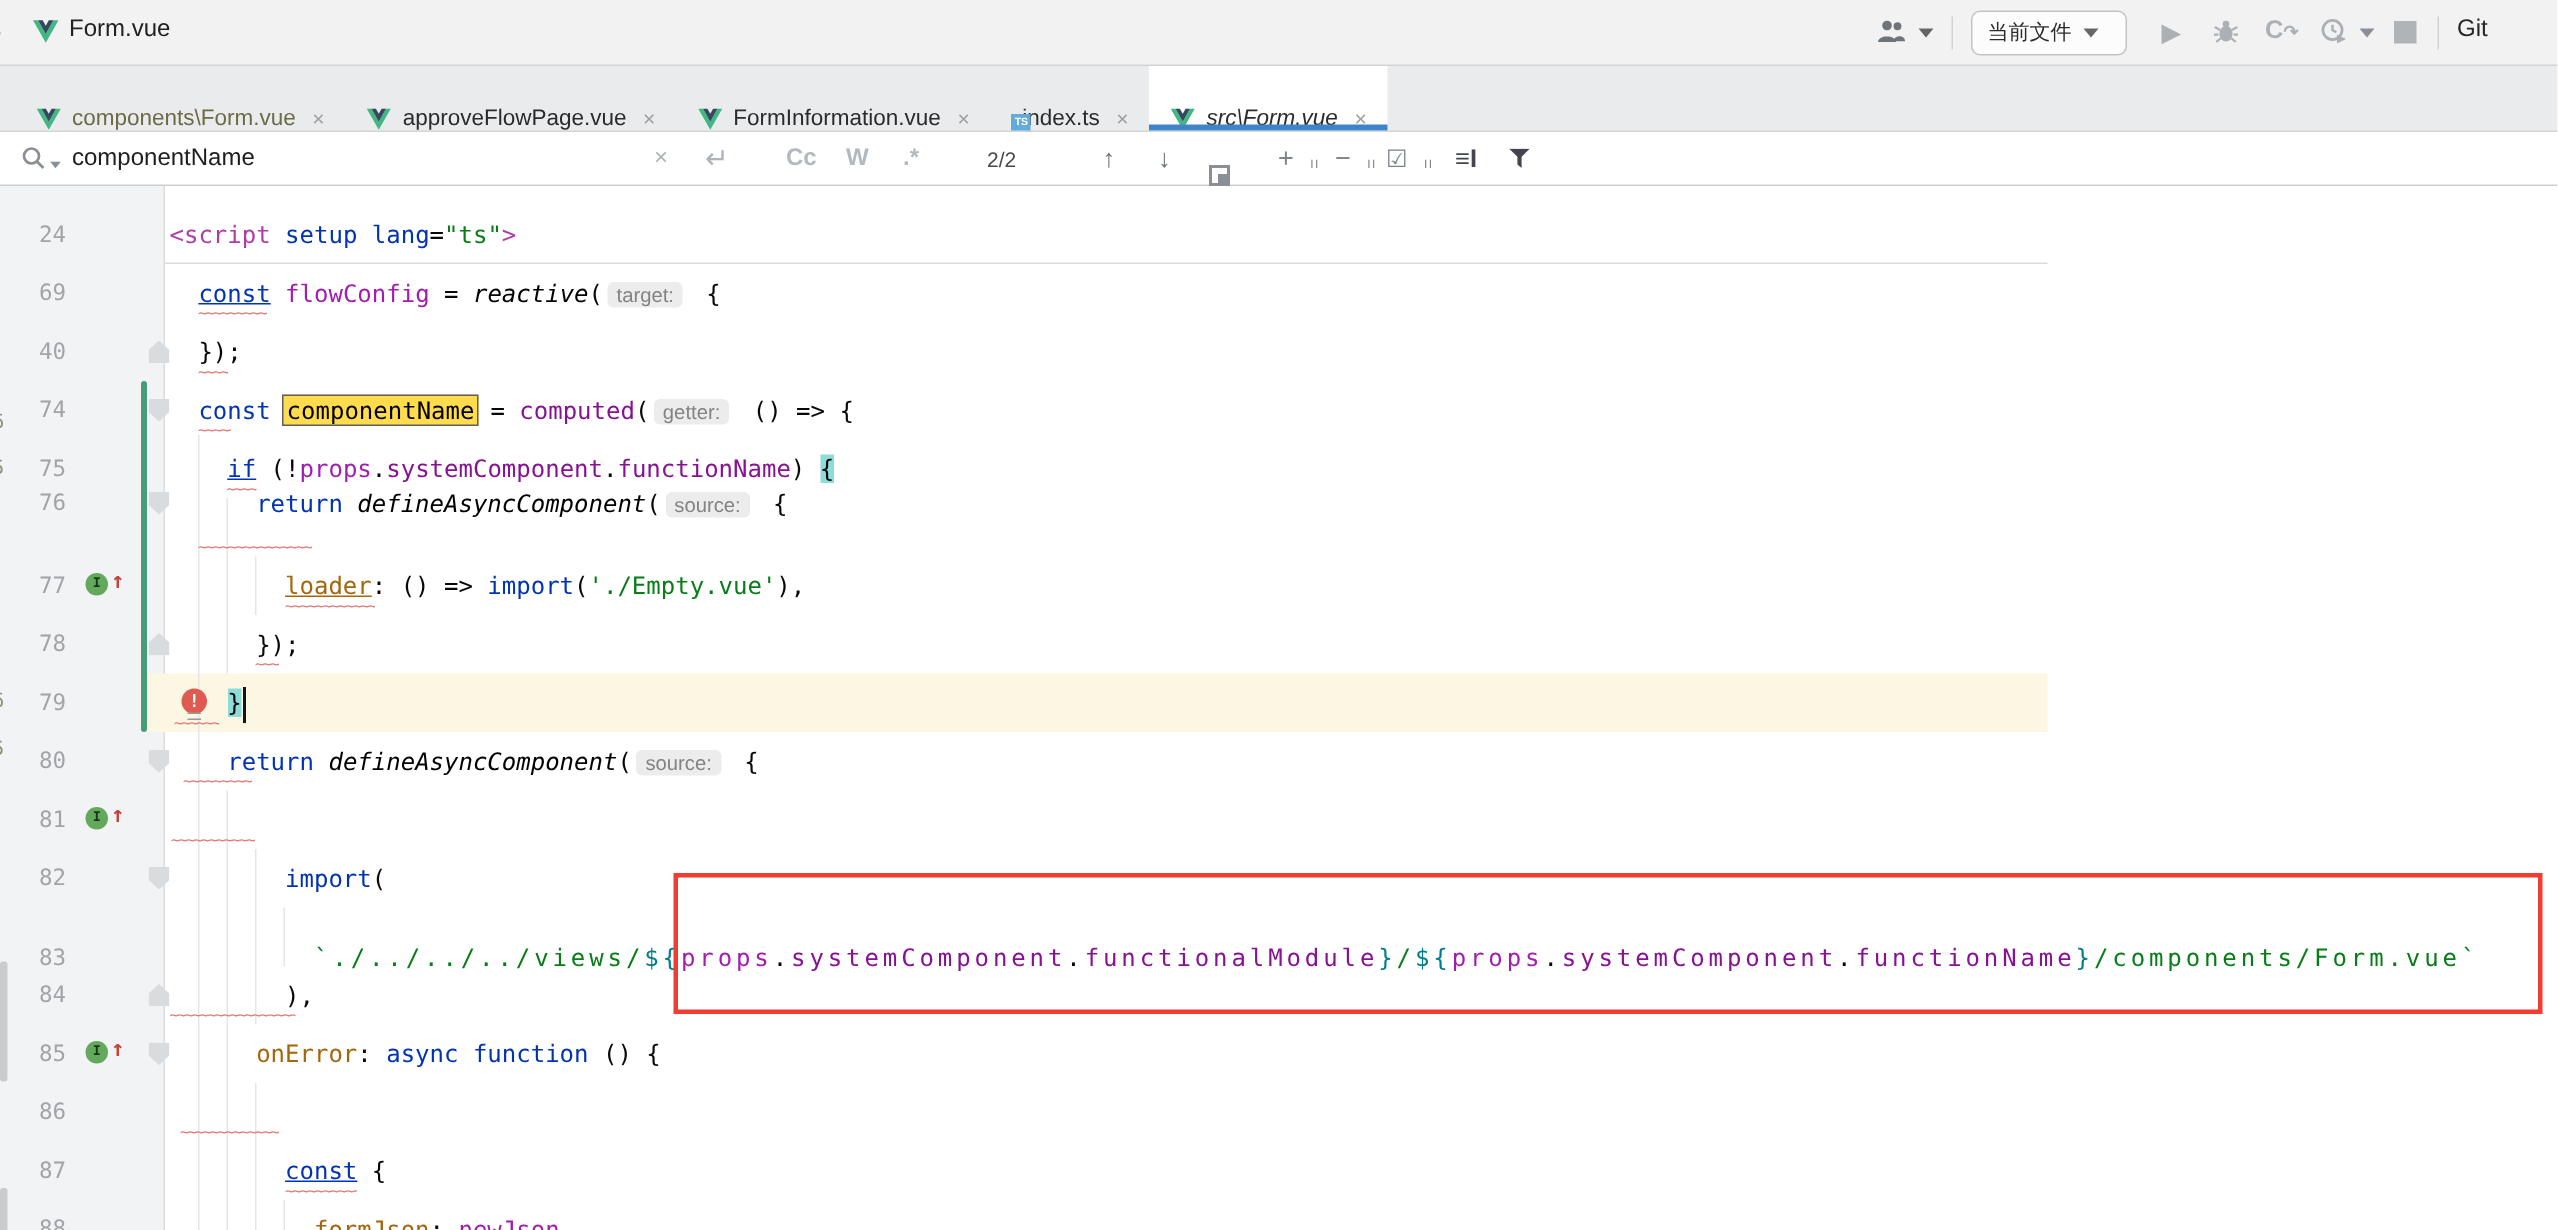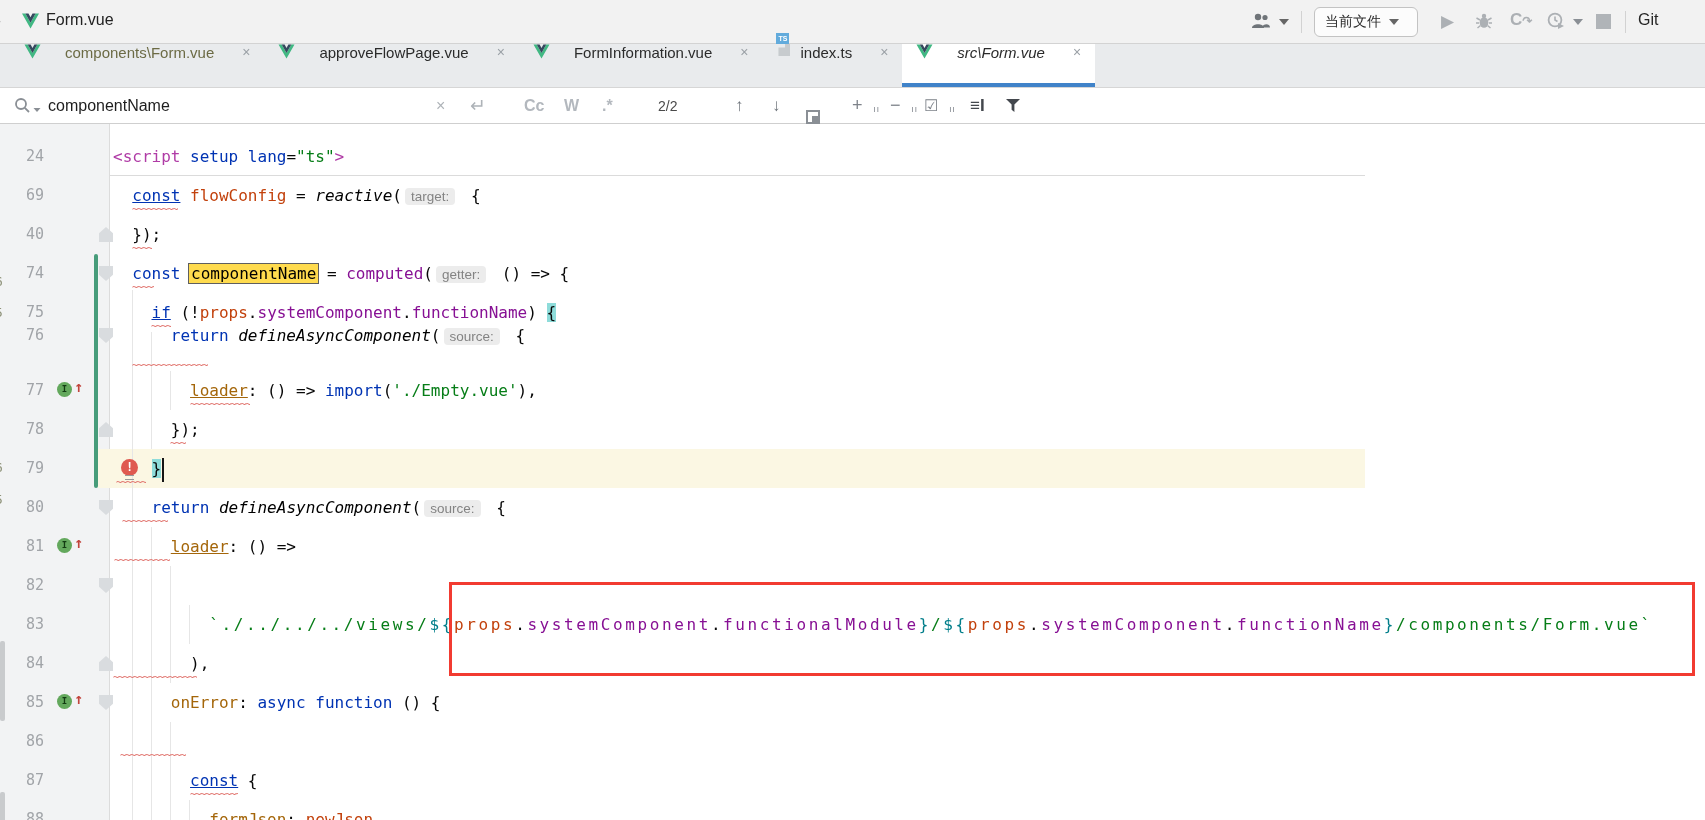--- a/index.html
+++ b/index.html
@@ -21,21 +21,21 @@
   .combo .lbl { font-size:14px; color:#2b2b2b; }
   .caret { width:0; height:0; border-left:5px solid transparent; border-right:5px solid transparent;
            border-top:6px solid #666; display:inline-block; }
   .gicon { color:#ACB0B4; font-size:17px; }
   .tb-git { position:absolute; left:1638px; top:11px; font-size:16px; color:#262626; }
 
   
   #tabbar { position:absolute; left:0; top:44px; width:1705px; height:44px;
             background:#E9EBED; border-bottom:1px solid #D6D6D6;
             display:flex; align-items:stretch; padding-left:10px; }
-  .tab { position:relative; display:flex; align-items:flex-start; gap:24px;
+  .tab { position:relative; display:flex; align-items:flex-end; gap:7px;
          padding:0 14px; cursor:pointer; }
   .tab .lbl { font-size:15px; color:#2B2B2B; white-space:pre; }
   .tab.olive .lbl { color:#6C6B45; }
   .tab .close { color:#9AA0A6; font-size:14px; margin-left:4px; }
   .tab.active { background:#FFFFFF;font-style:italic; }
   .tab.active::after { content:""; position:absolute; left:0; right:0; bottom:0;
                        height:4px; background:#4083C9; }
   .tsicon { position:relative; width:17px; height:17px; }
   .tsicon .page { position:absolute; left:2px; top:0; width:12px; height:12px;
                   background:#C7CBCE; clip-path:polygon(0 30%,55% 30%,55% 0,100% 0,100% 100%,0 100%); }
@@ -79,21 +79,21 @@
   .bulb { position:absolute; left:121px; top:10px; width:17px; height:17px; border-radius:50%;
           background:#DF5A50; color:#fff; font-weight:bold; font-size:12px; text-align:center;
           line-height:17px; cursor:pointer; }
   .bulb::after { content:""; position:absolute; left:4px; bottom:-4px; width:9px; height:3px;
                  border-top:1px solid #9A9A9A; border-bottom:1px solid #9A9A9A; }
   .code { position:absolute; left:113px; top:0; height:39px; line-height:39px;
           font-size:16px; white-space:pre; color:#080808; cursor:text; }
   .code.wide { letter-spacing:2.6px; }
   .tk-tag{color:#B03CA6} .tk-kw{color:#0033B3}
   .tk-kwu{color:#0033B3; text-decoration:underline}
-  .tk-s{color:#067D17} .tk-v{color:#c2410c} .tk-p{color:#871094}
+  .tk-s{color:#067D17} .tk-v{color:#a21caf} .tk-p{color:#871094}
   .tk-fn{font-style:italic; color:#000} .tk-pur{color:#871094}
   .tk-key{color:#A4660A} .tk-keyu{color:#A4660A; text-decoration:underline}
   .tk-pl{color:#080808} .tk-ts{color:#007E8A}
   .tk-brace{background:#8EDCDA}
   .tk-match{background:#FFDB4E; border:1px solid #5F5F5F; padding:0 2px; margin:0 -2px; color:#000;}
   .tk-inlay{ background:#ECECEC; color:#838383; border-radius:4px; padding:1px 6px;
              font-family:"Liberation Sans", sans-serif; font-size:13.5px; margin:0 6px 0 3px; letter-spacing:0;}
   .caretbar { display:inline-block; width:2px; height:24px; background:#151515; vertical-align:middle; margin-left:1px;}
   .squig { position:absolute; height:7px; overflow:hidden; color:#E0716B;
            font-size:10px; letter-spacing:-1px; line-height:6px; font-family:"DejaVu Sans Mono",monospace;}
@@ -308,27 +308,27 @@
         </div>
         <div class="row" style="top: 364px;">
           <div class="num">80</div>
           <div class="fold down"></div>
           <div class="code" style="padding-left: 38.52px;"><span class="tk-kw">return</span><span class="tk-pl"> </span><span class="tk-fn">defineAsyncComponent</span><span class="tk-pl">(</span><span class="tk-inlay">source:</span><span class="tk-pl"> {</span></div>
         </div>
         <div class="row" style="top: 403px;">
           <div class="num">81</div>
           <div class="impl">I</div>
           <div class="impl-arrow">↑</div>
-          <div class="code" style="padding-left: 57.78px;"><span class="tk-keyu">loader</span><span class="tk-pl">: () =&gt;</span></div>
         </div>
         <div class="row" style="top: 442px;">
           <div class="num">82</div>
           <div class="fold down"></div>
-        </div>
-        <div class="row" style="top: 481px;">
+          <div class="code" style="padding-left: 77.04px;"><span class="tk-kw">import</span><span class="tk-pl">(</span></div>
+        </div>
+        <div class="row" style="top: 495px;">
           <div class="num">83</div>
           <div class="code wide" style="padding-left: 96.3px;"><span class="tk-s">`./../../../views/</span><span class="tk-ts">${</span><span class="tk-v">props</span><span class="tk-pl">.</span><span class="tk-p">systemComponent</span><span class="tk-pl">.</span><span class="tk-p">functionalModule</span><span class="tk-ts">}</span><span class="tk-s">/</span><span class="tk-ts">${</span><span class="tk-v">props</span><span class="tk-pl">.</span><span class="tk-p">systemComponent</span><span class="tk-pl">.</span><span class="tk-p">functionName</span><span class="tk-ts">}</span><span class="tk-s">/components/Form.vue`</span></div>
         </div>
         <div class="row" style="top: 520px;">
           <div class="num">84</div>
           <div class="fold up"></div>
           <div class="code" style="padding-left: 77.04px;"><span class="tk-pl">),</span></div>
         </div>
         <div class="row" style="top: 559px;">
           <div class="num">85</div>

